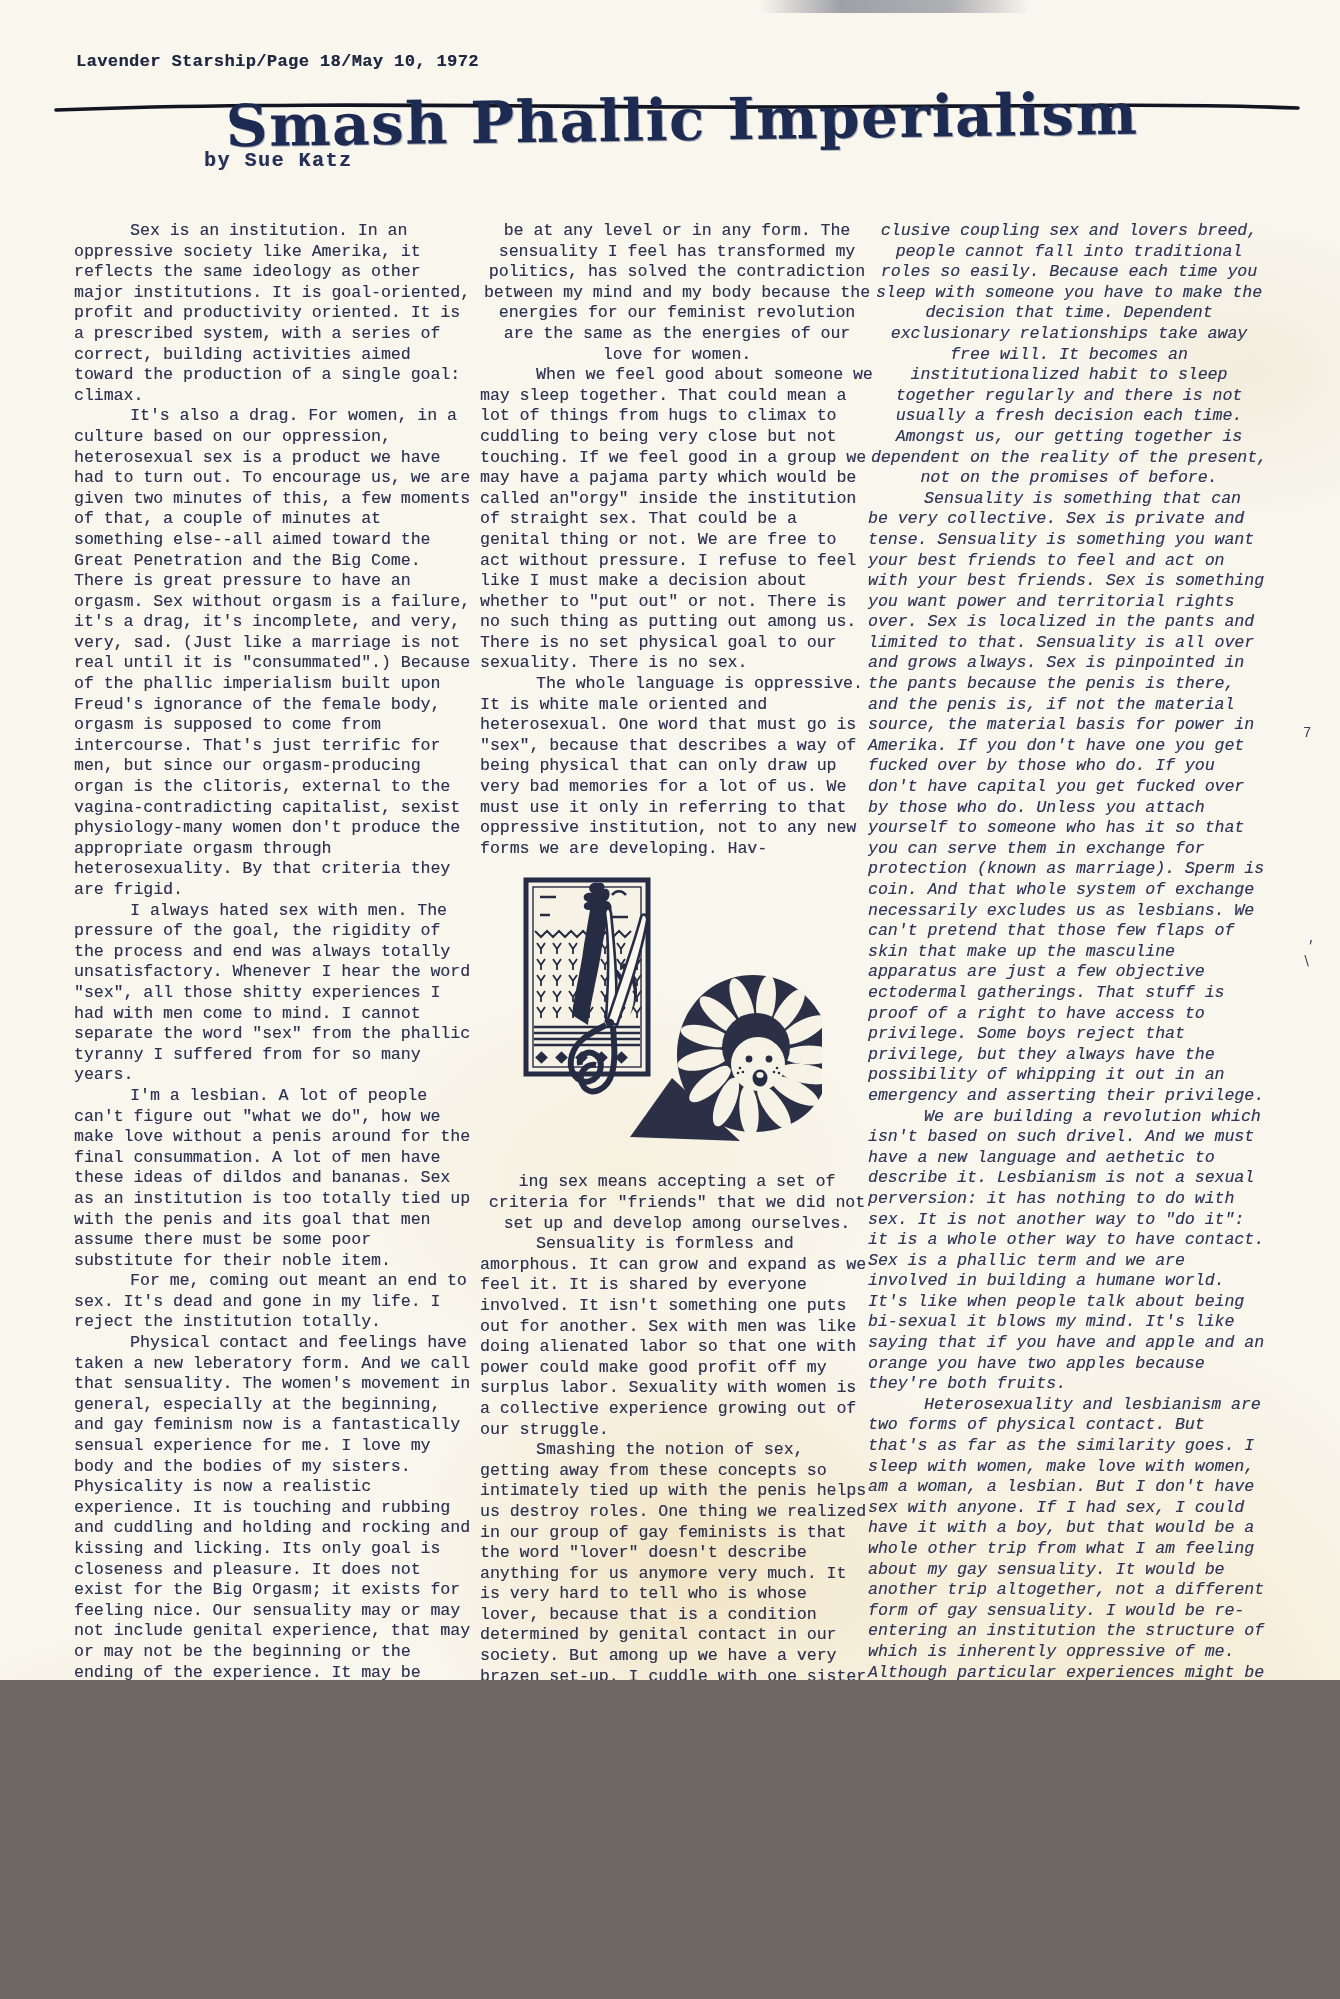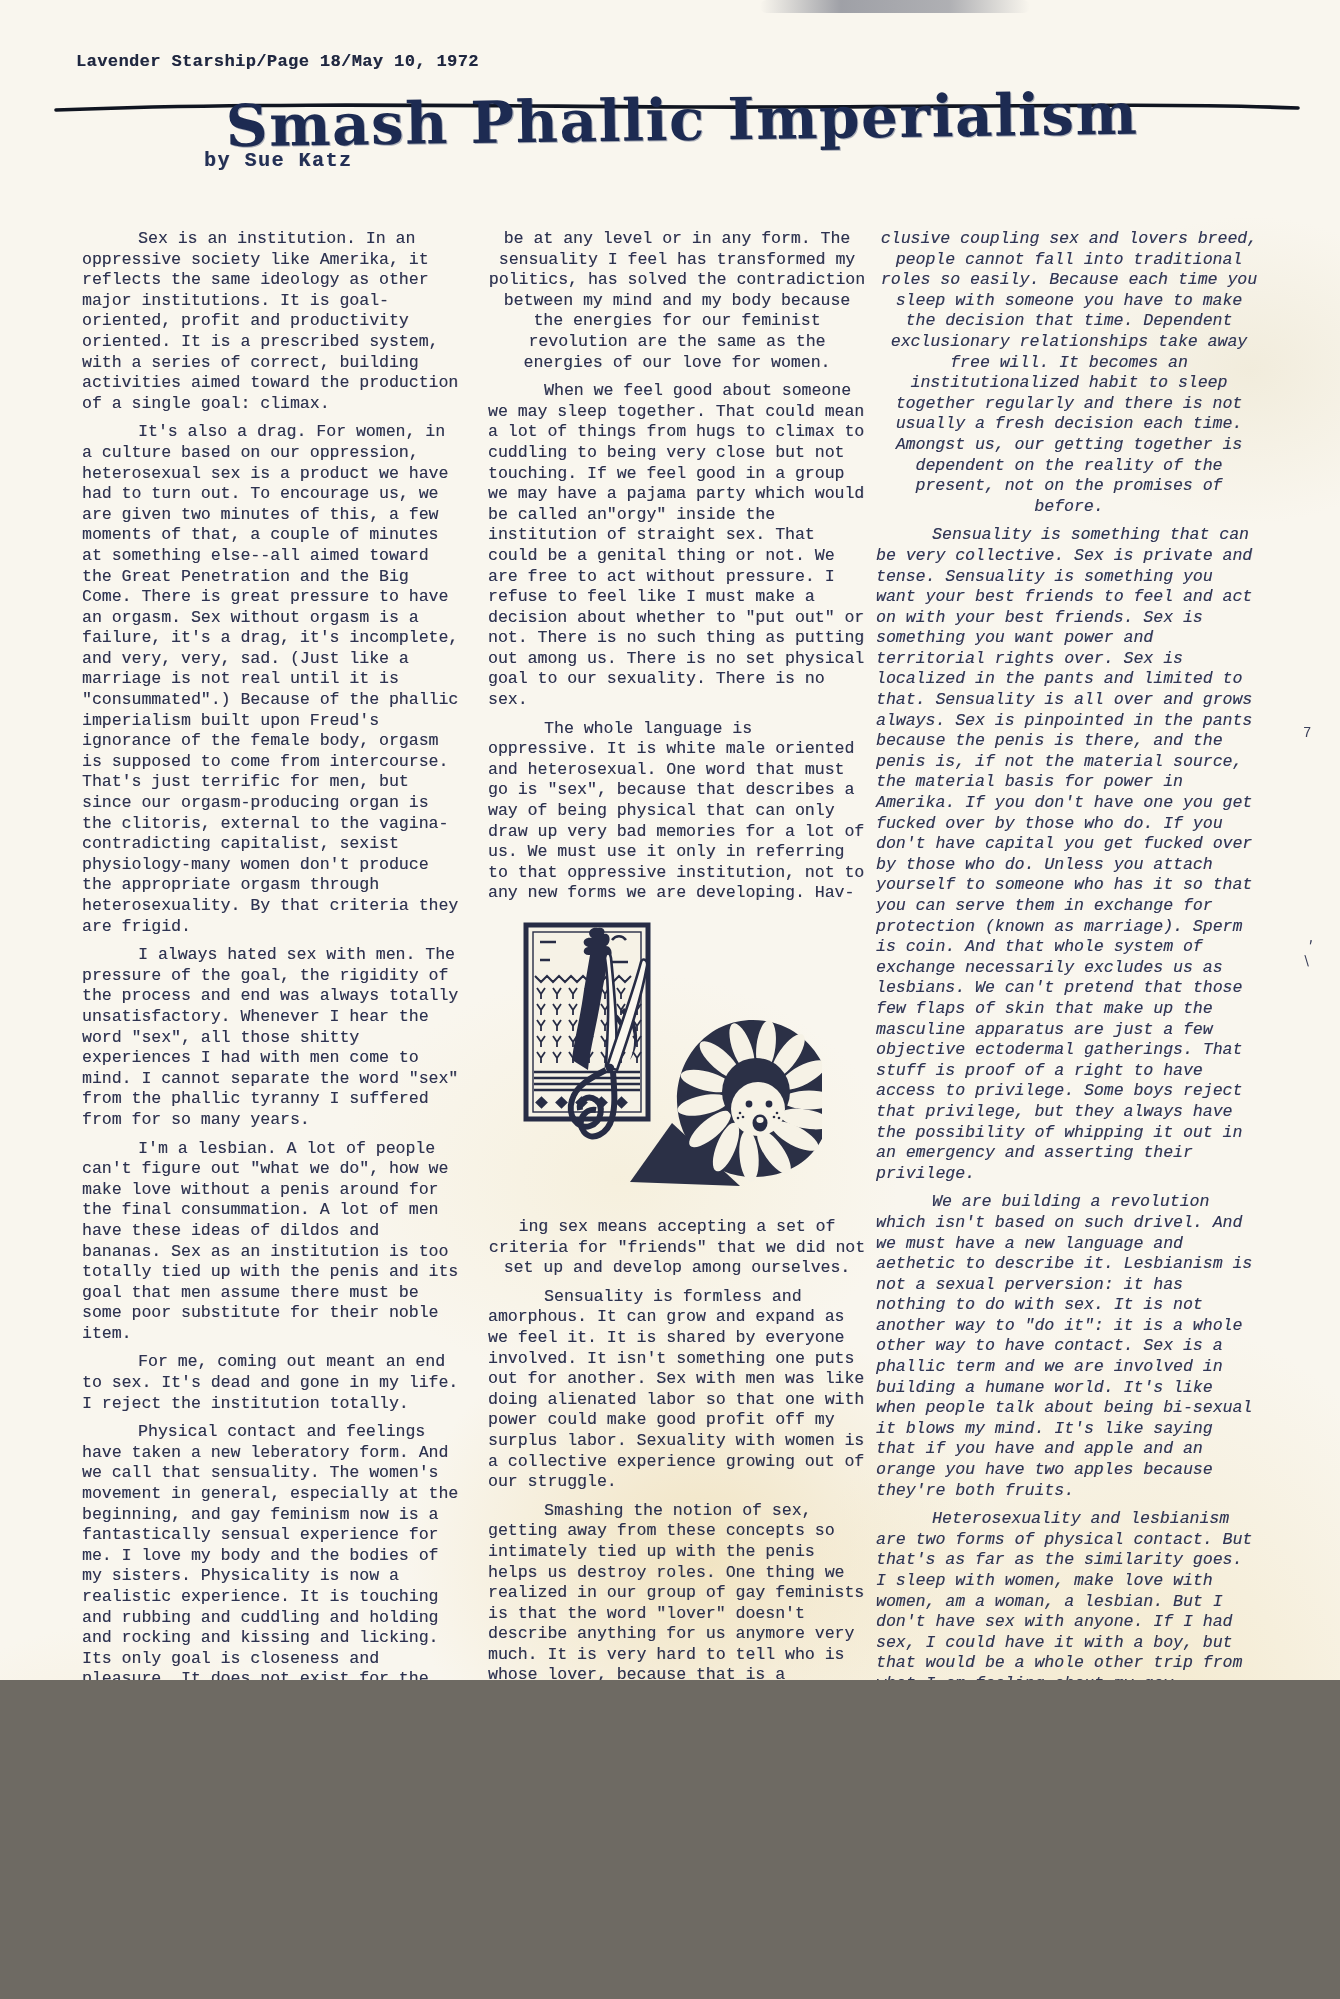--- a/index.html
+++ b/index.html
@@ -25,21 +25,21 @@
     font-family:"DejaVu Serif", serif; font-weight:bold; font-size:58px; line-height:64px;
     color:#1d2b52; letter-spacing:1.5px; transform:rotate(-0.8deg);
     text-shadow:1px 1px 0 rgba(29,43,82,0.35); white-space:nowrap; }
   .byline { position:absolute; left:204px; top:149px; font-size:20px; font-weight:bold;
     color:#243055; letter-spacing:1.5px; text-shadow:0.4px 0.4px 0.3px rgba(36,48,85,0.5); }
   .col { position:absolute; top:221px; font-size:16.5px; line-height:20.6px;
     text-shadow:0.3px 0.35px 0.25px rgba(45,50,80,0.45); }
   .col1 { left:74px;  width:398px; }
   .col2 { left:480px; width:394px; }
   .col3 { left:868px; width:402px; color:#303656;font-style:italic; }
-  .col p { margin:8px; text-indent:3.4em; }
+  .col p { margin:0; text-indent:3.4em; }
   .col p.cont  { text-indent:0;text-align:center; }
   .col p.block { text-indent:0; margin-top:20.6px; }
   figure.illus { margin:16px 0 10px 30px; padding:0; width:312px; height:287px; }
   .footer-line { margin-top:32px; font-weight:bold; font-size:14px; letter-spacing:0.8px; color:#55382c;
     text-shadow:0.4px 0.4px 0.3px rgba(85,56,44,0.5); }
   .footer-line .u { text-decoration:underline; text-decoration-thickness:2.5px; text-underline-offset:4px; }
   .ink-mark { position:absolute; color:#3a3f5a; font-size:14px; }
 </style>
 </head>
 <body>

